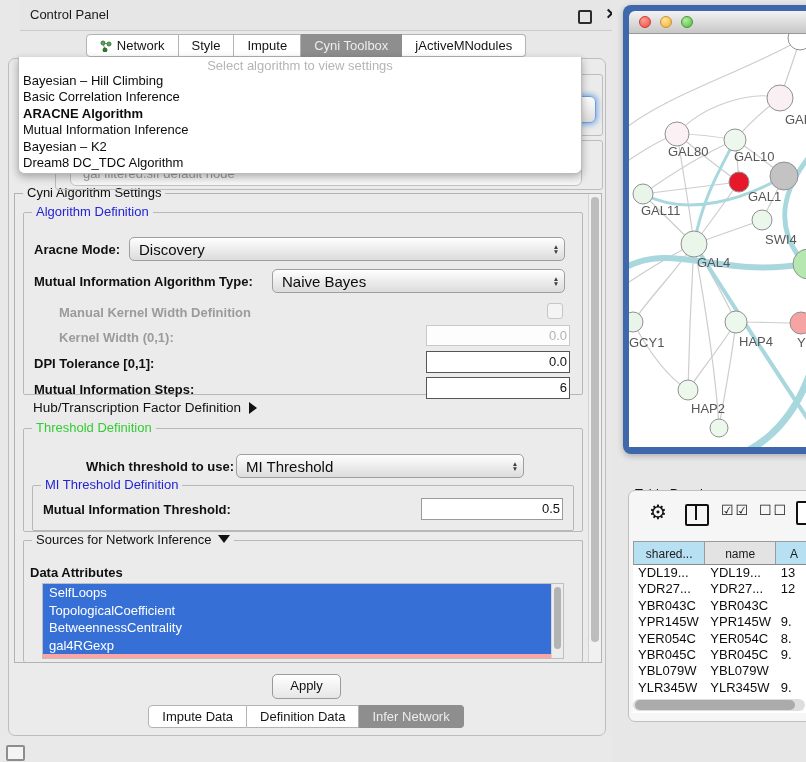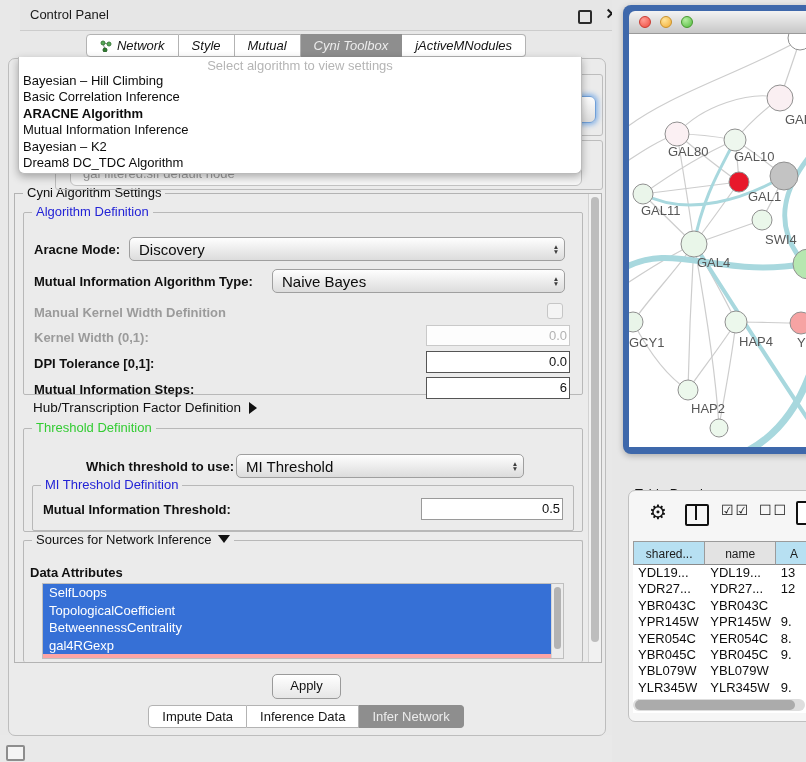--- a/index.html
+++ b/index.html
@@ -8,21 +8,21 @@
   .abs{position:absolute;}
 
   
   .control-panel{left:0;top:0;width:612px;height:735px;background:#e8e8e8;border-right:1px solid #cfcfcf;}
   .cp-header{left:0;top:0;width:612px;height:30px;background:#e6e6e6;border-bottom:1px solid #cccccc;margin-left:20px;}
   .cp-title{left:10px;top:7px;font-size:13px;color:#1a1a1a;}
   .float-ico{right:40px;top:10px;width:10px;height:10px;border:2px solid #2b2b2b;border-radius:2px;}
   .close-ico{right:14px;top:5px;font-size:15px;font-weight:bold;color:#1a1a1a;}
 
   .tab-bar{display:flex;align-items:stretch;}
-  .top-tab-bar{left:0;top:34px;width:612px;height:23px;justify-content:center;font-style:italic;}
+  .top-tab-bar{left:0;top:34px;width:612px;height:23px;justify-content:center;}
   .tab{background:#ffffff;border:1px solid #b3b3b3;border-left:none;padding:2px 13px;line-height:17px;
        font-size:13px;color:#141414;display:flex;align-items:center;gap:5px;}
   .tab:first-child{border-left:1px solid #b3b3b3;border-radius:4px 0 0 4px;}
   .tab:last-child{border-radius:0 4px 4px 0;}
   .tab.sel{background:#8e8e8e;color:#ececec;border-color:#8e8e8e;}
 
   .inner-panel{left:8px;top:58px;width:596px;height:676px;background:#ebebeb;
                border:1px solid #bdbdbd;border-radius:7px;}
 
   
@@ -40,21 +40,21 @@
   .popup-item.bold{font-weight:bold;}
 
   
   .settings{left:14px;top:193px;width:586px;height:468px;background:#ebebeb;border:1px solid #b3b3b3;}
   .grp-title{position:absolute;top:-8px;left:8px;background:#ebebeb;padding:0 4px;font-size:13px;line-height:14px;}
   .vscroll{position:absolute;right:0;top:0;bottom:0;width:12px;background:#f1f1f1;border-left:1px solid #d2d2d2;}
   .vscroll .thumb{position:absolute;left:2px;top:3px;width:8px;height:445px;background:#bdbdbd;border-radius:4px;}
 
   .group{position:absolute;border:1px solid #b8b8b8;border-radius:2px;}
   .lbl{position:absolute;font-weight:bold;font-size:13px;color:#101010;white-space:nowrap;}
-  .lbl.dis{color:#9b9b9b;}
+  .lbl.dis{color:#9b9b9b;margin-left:25px;}
   .plain{font-weight:normal;}
 
   .combo{position:absolute;background:linear-gradient(#fefefe,#dcdcdc);border:1px solid #9f9f9f;border-radius:5px;
          display:flex;align-items:center;box-sizing:border-box;}
   .combo .val{flex:1;padding-left:9px;font-size:15px;color:#0c0c0c;white-space:nowrap;overflow:hidden;}
   .combo .arrows{width:16px;display:flex;flex-direction:column;align-items:center;justify-content:center;
                  font-size:6.5px;line-height:5.5px;color:#3d3d3d;}
 
   .field{position:absolute;background:#ffffff;box-sizing:border-box;text-align:right;padding:0 2px;
          font-size:13px;line-height:20px;}
@@ -130,21 +130,21 @@
   </div>
 
   <div class="abs tab-bar top-tab-bar">
       <div class="tab"><svg width="12" height="12" viewBox="0 0 12 12">
           <path d="M3,3 L9,4 M3,3 L5,10" stroke="#8a8a8a" stroke-width="1" fill="none"></path>
           <circle cx="3" cy="3" r="2" fill="#55a855" stroke="#3c7d3c"></circle>
           <circle cx="9" cy="4" r="2" fill="#55a855" stroke="#3c7d3c"></circle>
           <circle cx="5" cy="10" r="2" fill="#2f7d2f" stroke="#245f24"></circle>
         </svg>Network</div>
       <div class="tab">Style</div>
-      <div class="tab">Mutual</div>
+      <div class="tab">Impute</div>
       <div class="tab sel">Cyni Toolbox</div>
       <div class="tab">jActiveMNodules</div>
     </div>
 
   <div class="abs inner-panel"></div>
 
   <div class="abs frag-group" style="left:55px;top:74px;width:546px;height:60px;"></div>
   <div class="abs combo-frag1"></div>
   <div class="abs frag-group" style="left:55px;top:140px;width:546px;height:48px;"></div>
   <div class="abs combo-frag2">gal filtered.sif default node</div>
@@ -238,21 +238,21 @@
             <div class="thumb"></div>
           </div>
       </div>
     </div>
   </div>
 
   <div class="abs apply-btn">Apply</div>
 
   <div class="abs tab-bar bottom-tab-bar">
       <div class="tab">Impute Data</div>
-      <div class="tab">Inference Data</div>
+      <div class="tab">Definition Data</div>
       <div class="tab sel">Infer Network</div>
     </div>
 </div>
 
 <div class="abs mini-ico"></div>
 
 <div class="abs right-bg"></div>
 
 <div class="abs net-window">
   <div class="net-titlebar">

